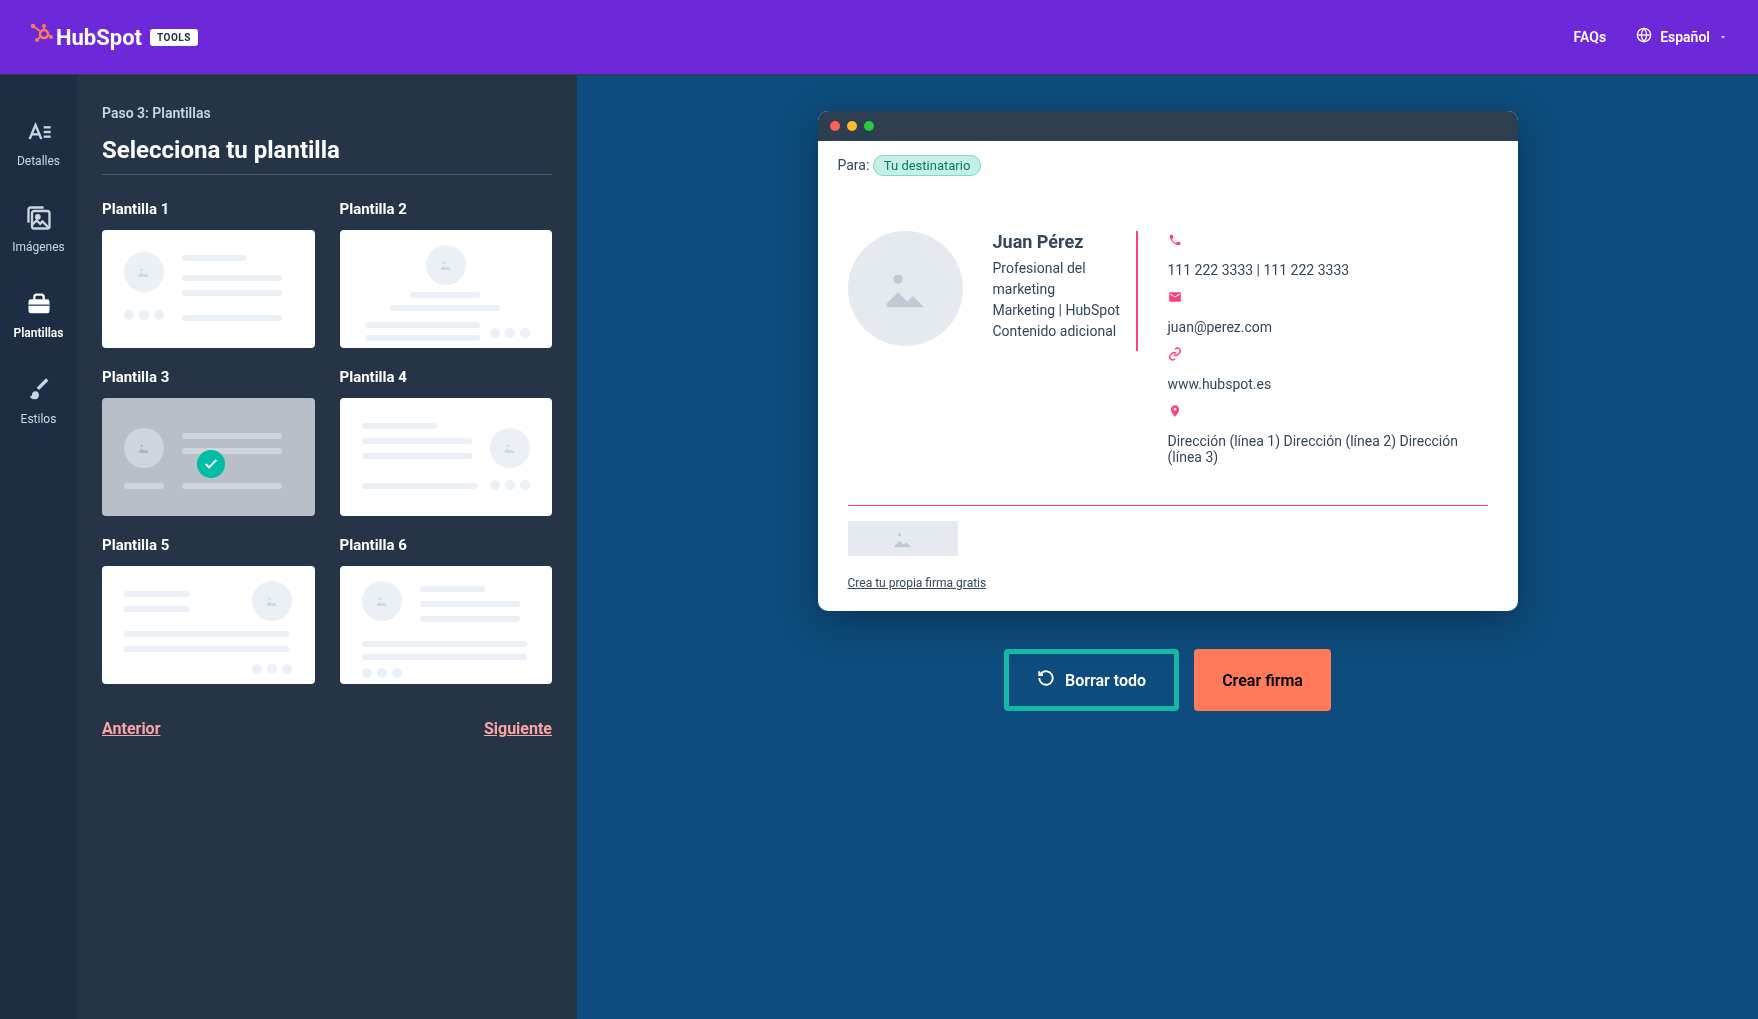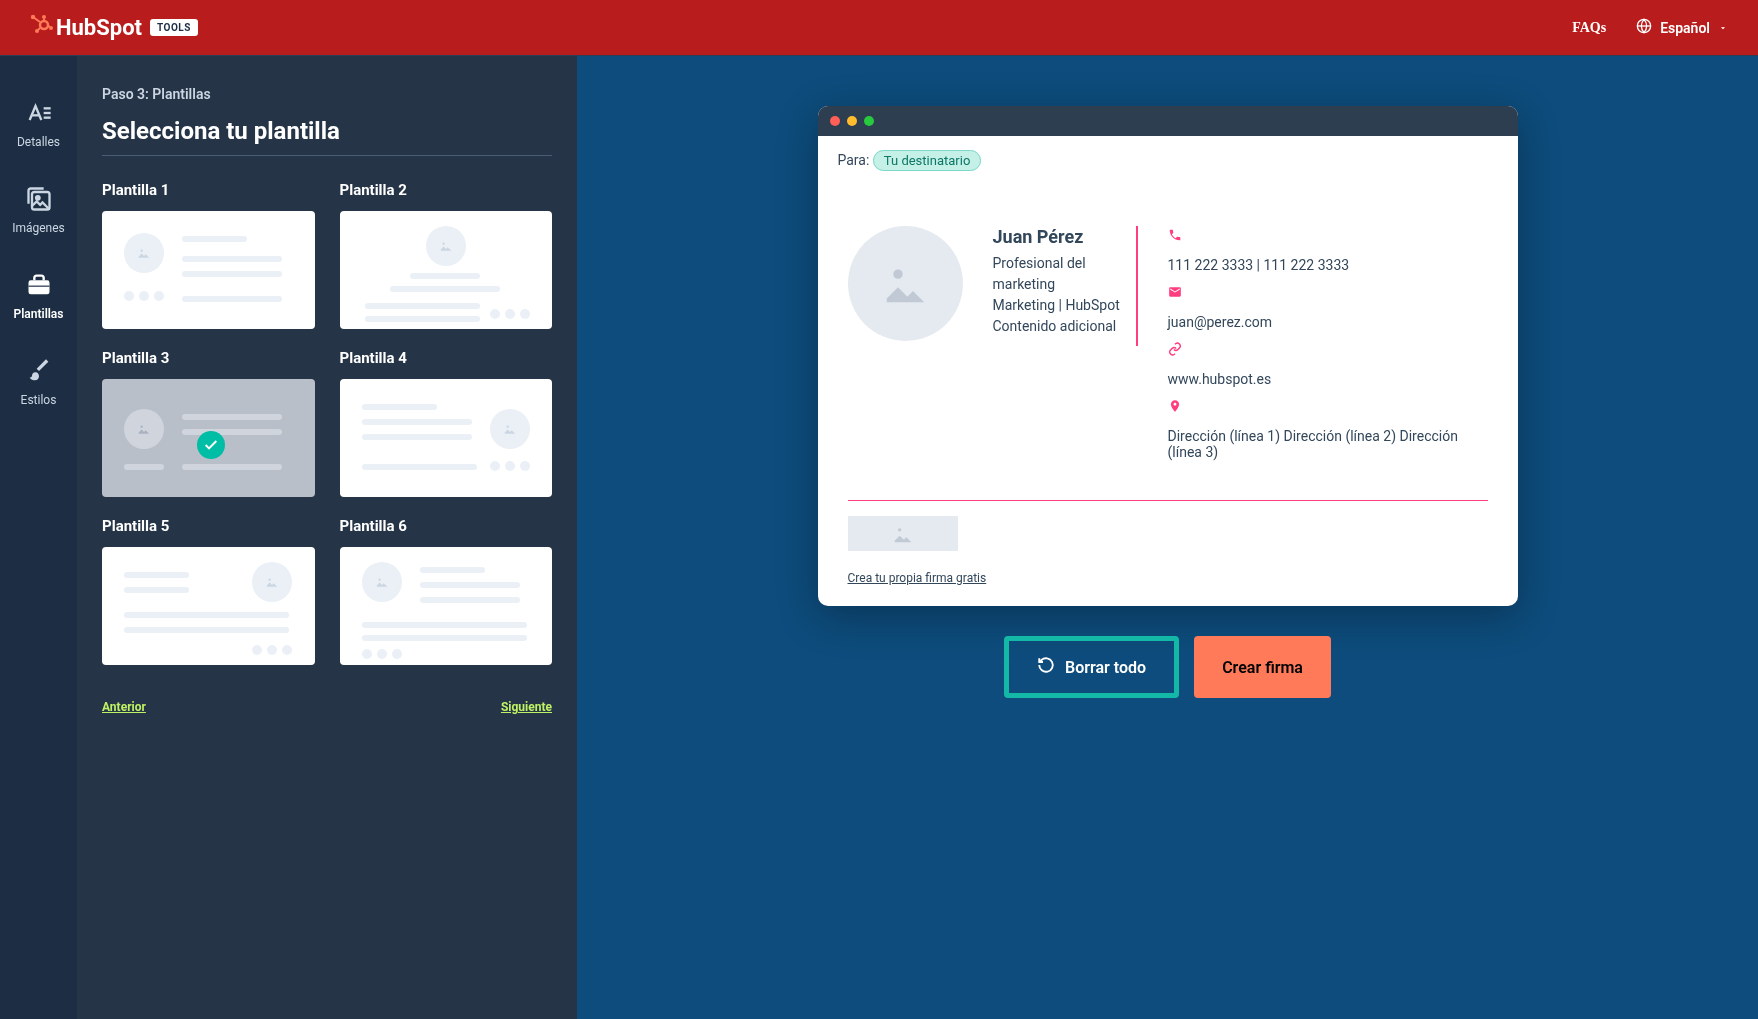--- a/index.html
+++ b/index.html
@@ -1,24 +1,24 @@
 <!DOCTYPE html>
 <html><head>
   <meta charset="utf-8">
   <style>
     * { margin: 0; padding: 0; box-sizing: border-box; font-family: -apple-system, BlinkMacSystemFont, "Segoe UI", Roboto, sans-serif; }
     body { background: #1d2e44; color: #fff; overflow: hidden; }
     .app { display: flex; flex-direction: column; height: 100vh; }
-    .header { background: #b91c1c; height: 56px; display: flex; align-items: center; justify-content: space-between; padding: 0 30px; border-bottom: 1px solid #2d3e54; }
+    .header { background: #6d28d9; height: 75px; display: flex; align-items: center; justify-content: space-between; padding: 0 30px; border-bottom: 1px solid #2d3e54; }
     .logo-group { display: flex; align-items: center; gap: 8px; }
     .hubspot-logo { display: flex; align-items: center; font-weight: 700; font-size: 22px; color: #fff; }
     .hubspot-icon { color: #ff7a59; font-size: 24px; margin-right: 2px; }
     .tools-badge { background: #fff; color: #1d2e44; font-size: 10px; font-weight: 700; padding: 3px 7px; border-radius: 3px; letter-spacing: 0.5px; }
     .header-right { display: flex; align-items: center; gap: 30px; font-size: 14px; font-weight: 600; }
-    .header-link { color: #fff; cursor: pointer; font-family: Liberation Serif, serif; }
+    .header-link { color: #fff; cursor: pointer; }
     .lang-selector { display: flex; align-items: center; gap: 8px; cursor: pointer; }
     .globe-icon { font-size: 16px; }
     .main { display: flex; flex: 1; overflow: hidden; }
     .sidebar { width: 77px; background: #1d2e44; display: flex; flex-direction: column; padding-top: 25px; }
     .sidebar-item { display: flex; flex-direction: column; align-items: center; padding: 18px 5px; cursor: pointer; color: #cbd6e2; font-size: 12px; gap: 8px; }
     .sidebar-item.active { color: #fff; font-weight: 600; }
     .sidebar-icon { width: 28px; height: 28px; display: flex; align-items: center; justify-content: center; }
     .left-panel { width: 500px; background: #253446; padding: 30px 25px; overflow-y: auto; position: relative; }
     .left-panel::-webkit-scrollbar { width: 8px; }
     .left-panel::-webkit-scrollbar-thumb { background: #4a5d77; border-radius: 4px; }
@@ -30,22 +30,22 @@
     .template-label { font-size: 15px; font-weight: 700; color: #fff; }
     .template-card { background: #fff; border-radius: 4px; height: 118px; cursor: pointer; position: relative; display: flex; align-items: center; justify-content: center; }
     .template-card.selected { background: #b8bfc8; }
     .check-badge { position: absolute; width: 28px; height: 28px; background: #00bda5; border-radius: 50%; display: flex; align-items: center; justify-content: center; left: 95px; top: 52px; }
     .tmpl-skeleton { width: 100%; height: 100%; position: relative; }
     .skel-circle { position: absolute; background: #eaf0f6; border-radius: 50%; display:flex; align-items:center; justify-content:center; }
     .skel-line { position: absolute; background: #eaf0f6; border-radius: 3px; height: 6px; }
     .skel-dot { position: absolute; background: #eaf0f6; border-radius: 50%; width: 10px; height: 10px; }
     .selected .skel-circle, .selected .skel-line, .selected .skel-dot { background: #d0d5dd; }
     .nav-buttons { display: flex; justify-content: space-between; margin-top: 35px; padding-bottom: 20px; }
-    .nav-link { color: #bef264; font-size: 12px; font-weight: 700; text-decoration: underline; cursor: pointer; }
-    .right-panel { flex: 1; background: #0d4c7c; padding: 50px; display: flex; flex-direction: column; align-items: center; gap: 30px; overflow-y: auto; }
+    .nav-link { color: #fca5a5; font-size: 16px; font-weight: 700; text-decoration: underline; cursor: pointer; }
+    .right-panel { flex: 1; background: #0d4c7c; padding: 36px; display: flex; flex-direction: column; align-items: center; gap: 38px; overflow-y: auto; }
     .preview-window { background: #fff; border-radius: 10px; width: 700px; overflow: hidden; box-shadow: 0 10px 40px rgba(0,0,0,0.3); }
     .window-header { background: #2d3e50; height: 30px; display: flex; align-items: center; padding: 0 12px; gap: 7px; }
     .window-dot { width: 10px; height: 10px; border-radius: 50%; }
     .dot-red { background: #ff5f56; }
     .dot-yellow { background: #ffbd2e; }
     .dot-green { background: #27c93f; }
     .email-meta { padding: 16px 20px 12px; color: #33475b; font-size: 14px; }
     .meta-row { margin-bottom: 6px; }
     .recipient-pill { background: #c5f0e8; color: #0d7764; padding: 2px 10px; border-radius: 12px; border: 1px solid #7dd8c9; font-size: 13px; }
     .signature-area { padding: 40px 30px 20px; }

